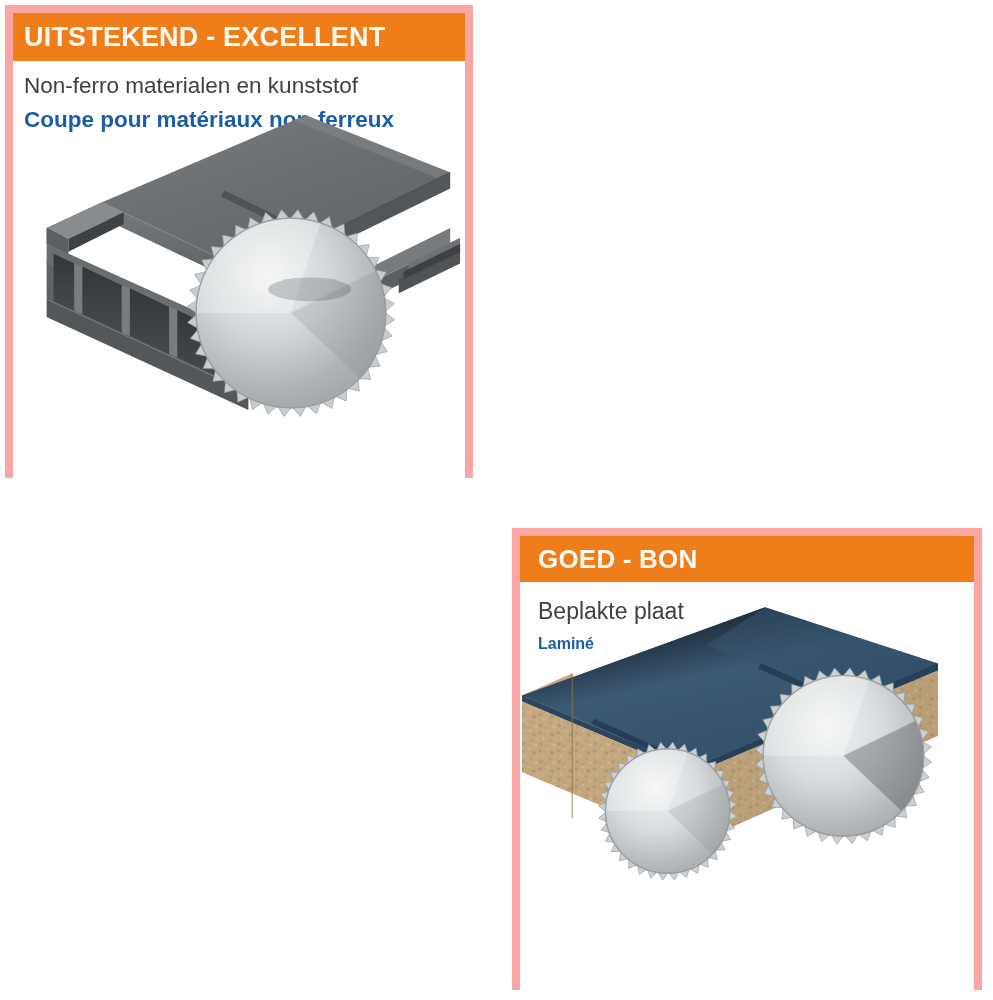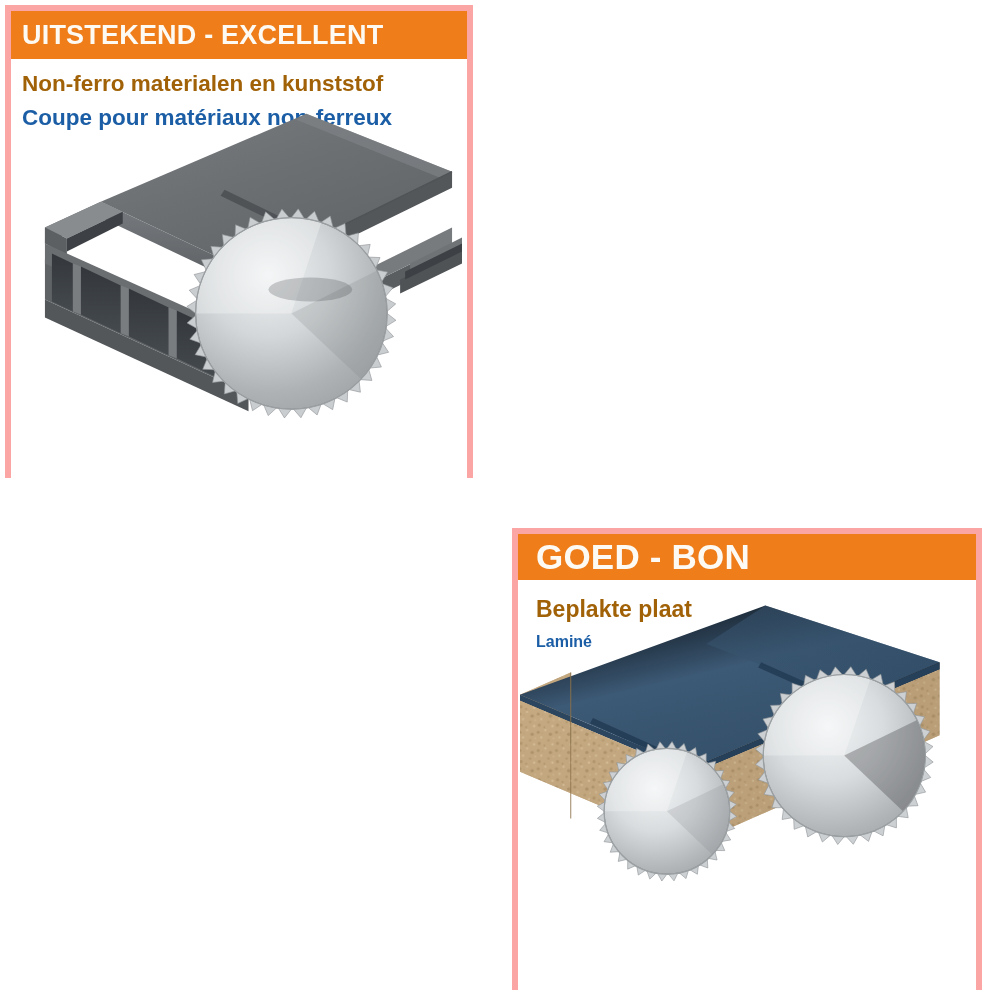--- a/index.html
+++ b/index.html
@@ -10,55 +10,55 @@
     font-family:"Liberation Sans","DejaVu Sans",sans-serif;
     overflow:hidden;
     position:relative;
   }
   .stage{position:relative;width:993px;height:1000px;}
 
   
   .panel{
     position:absolute;
     box-sizing:border-box;
-    border:6px solid #fca5a5;
+    border:8px solid #fca5a5;
     background:#ffffff;
   }
   .panel-header{
     background:#ee7d1a;
     color:#fdfaf4;
     font-weight:bold;
     letter-spacing:.2px;
     display:flex;
     align-items:center;
   }
   .panel-body{
     background:#ffffff;
     position:relative;
   }
   .title-nl{
-    color:#a16207;
-    font-weight:bold;
+    color:#404040;
+    font-weight:normal;
     white-space:nowrap;
   }
   .title-fr{
     color:#1b5ea6;
     font-weight:bold;
   }
 
   
   #panel-excellent{left:5px;top:5px;width:468px;height:473px;}
   #panel-excellent .panel-header{height:48px;font-size:27px;padding-left:11px;}
   #panel-excellent .panel-body{height:calc(100% - 48px);padding:10px 0 0 11px;}
   #panel-excellent .title-nl{font-size:22.5px;line-height:30px;}
   #panel-excellent .title-fr{font-size:22.5px;line-height:28px;margin-top:5px;}
 
   
   #panel-good{left:512px;top:528px;width:470px;height:462px;}
-  #panel-good .panel-header{height:46px;font-size:35px;padding-left:18px;}
+  #panel-good .panel-header{height:46px;font-size:26px;padding-left:18px;}
   #panel-good .panel-body{height:calc(100% - 46px);padding:12px 0 0 18px;}
   #panel-good .title-nl{font-size:23px;line-height:34px;}
   #panel-good .title-fr{font-size:16px;line-height:32px;}
 
   
   .illus{position:absolute;left:0;top:0;width:100%;height:100%;pointer-events:none;}
   .illus svg{display:block;width:100%;height:100%;}
 </style>
 </head>
 <body>

